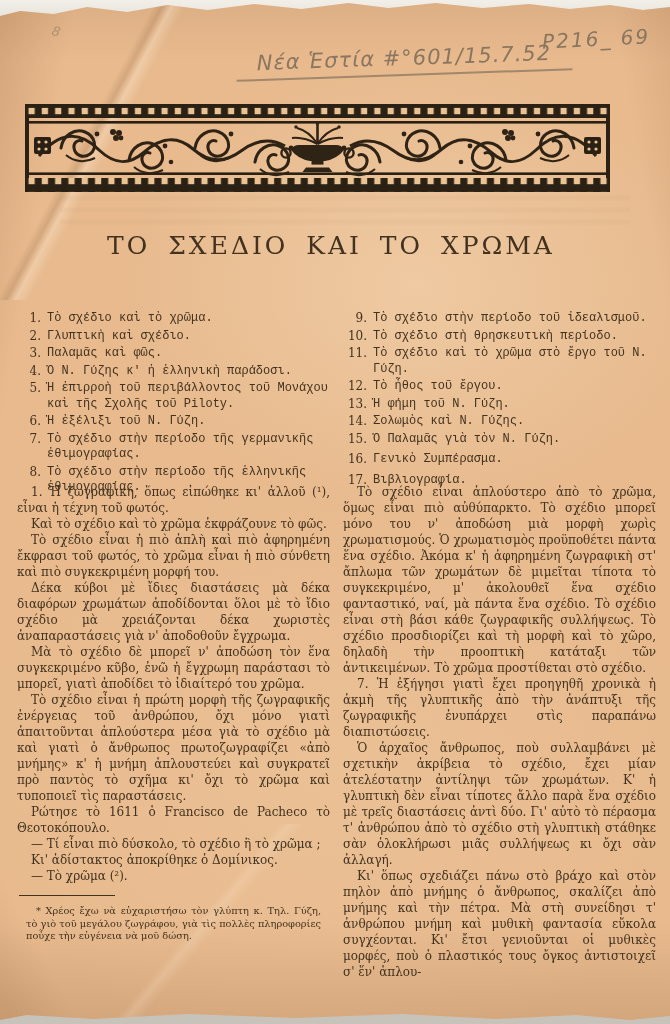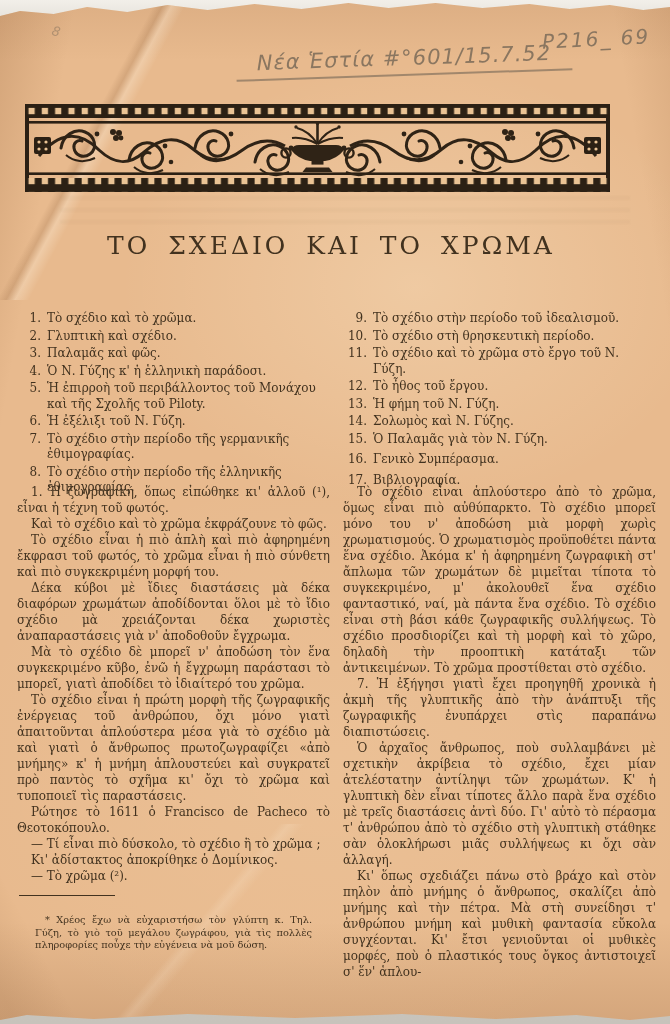--- a/index.html
+++ b/index.html
@@ -67,28 +67,28 @@
   .toc, .body-cols{
     position:absolute;left:17px;right:14px;display:flex;gap:13px;
     color:var(--ink,#42321f);
   }
   .toc{top:311px;}
   .body-cols{top:484px;}
   .col{flex:1 1 0;min-width:0;}
   
   .toc-item{display:flex;font-size:12px;line-height:15.5px;margin-bottom:2px;}
   .toc-num{flex:0 0 24px;text-align:right;margin-right:6px;}
-  .toc-text{flex:1;}
+  .toc-text{flex:1;font-family:Liberation Mono, monospace;}
   .toc .col:last-child .toc-item:nth-child(8),
   .toc .col:last-child .toc-item:nth-child(9){margin-top:5px;}
   
   .para{margin:0;font-size:12px;line-height:16px;text-align:justify;text-indent:14px;}
   
   .footnote-rule{width:96px;border:none;border-top:1.3px solid var(--ink,#42321f);margin:11px 0 4px 2px;}
-  .footnote{margin:18px;font-size:9.8px;line-height:12.6px;text-align:justify;text-indent:10px;color:var(--ink,#42321f);}
+  .footnote{margin:9px;font-size:9.8px;line-height:12.6px;text-align:justify;text-indent:10px;color:var(--ink,#42321f);}
 </style>
 </head>
 <body>
 
 <div class="paper">
   <div class="crease crease-tl"></div>
   <div class="crease crease-bl"></div>
   <div class="bleedthrough"></div>
 
   <div class="hand stray-mark">8</div>

